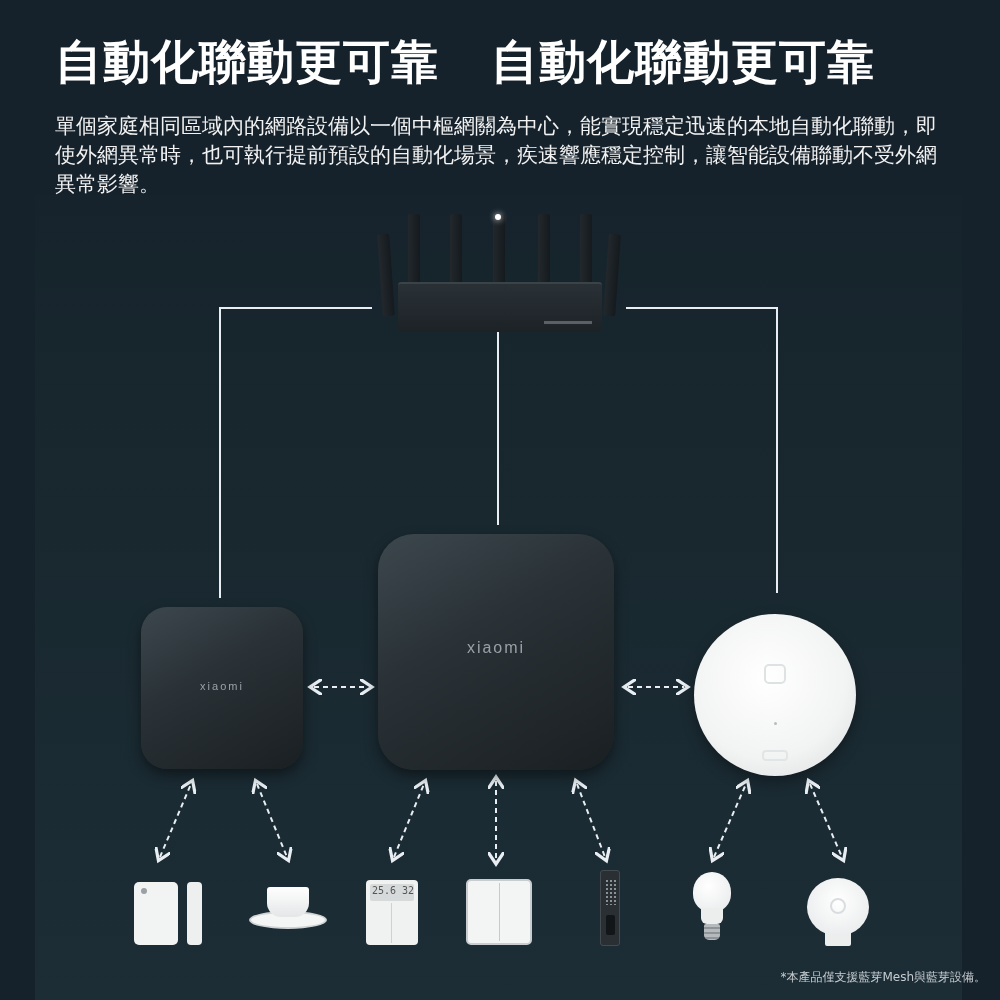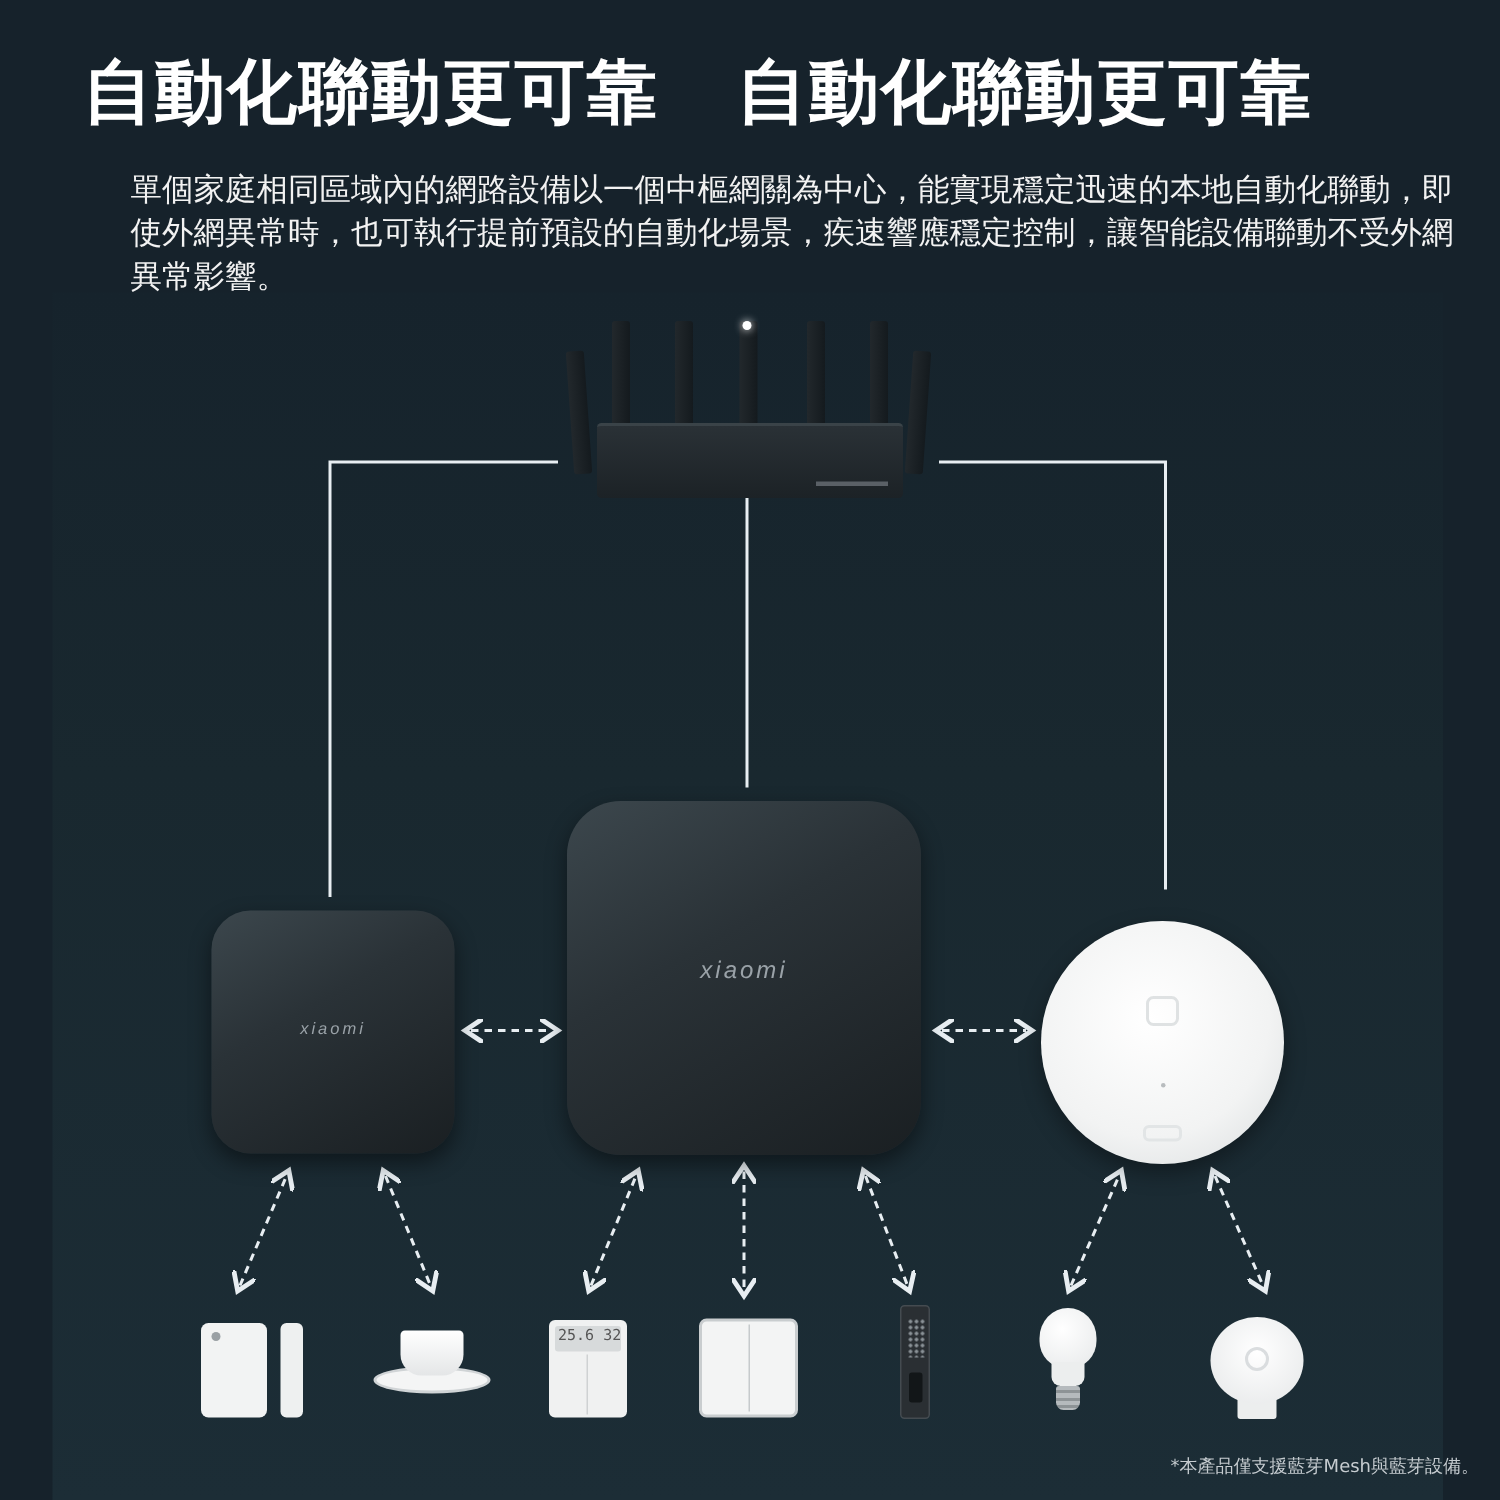--- a/index.html
+++ b/index.html
@@ -25,21 +25,20 @@
       line-height: 1;
     }
     .title .gap { display: inline-block; width: 52px; }
     .desc {
       position: absolute;
       left: 55px; top: 112px;
       width: 900px;
       font-size: 21px;
       line-height: 29px;
       color: #f2f2f2;
-      margin-left: 32px;
     }
     .footnote {
       position: absolute;
       right: 14px; top: 969px;
       font-size: 12px;
       color: #c6ccd0;
       white-space: nowrap;
     }
     svg.diagram { position: absolute; left: 0; top: 0; }
 
@@ -62,21 +61,20 @@
     .hub-dark {
       position: absolute;
       border-radius: 26px;
       background: linear-gradient(150deg, #3c474d 0%, #2a3237 40%, #1a1f22 100%);
       box-shadow: 0 6px 14px rgba(0,0,0,0.45);
     }
     .hub-dark .brand {
       position: absolute; left: 0; right: 0; text-align: center;
       color: #9aa2a8; letter-spacing: 2px;
       font-family: "Liberation Sans", sans-serif;
-      font-style: italic;
     }
     .hub-small { left: 141px; top: 607px; width: 162px; height: 162px; }
     .hub-small .brand { top: 73px; font-size: 11px; }
     .hub-large { left: 378px; top: 534px; width: 236px; height: 236px; border-radius: 36px; }
     .hub-large .brand { top: 105px; font-size: 16px; }
 
     .hub-white {
       position: absolute; left: 694px; top: 614px; width: 162px; height: 162px;
       border-radius: 50%;
       background: radial-gradient(circle at 45% 40%, #ffffff 0%, #f2f3f3 60%, #d8dcdd 100%);

